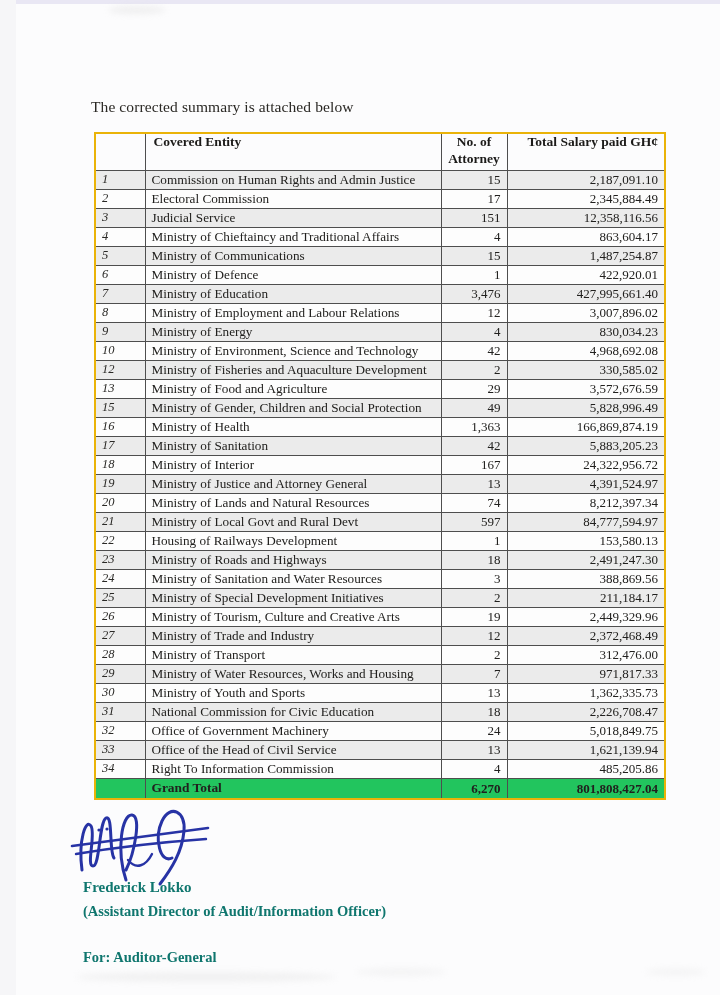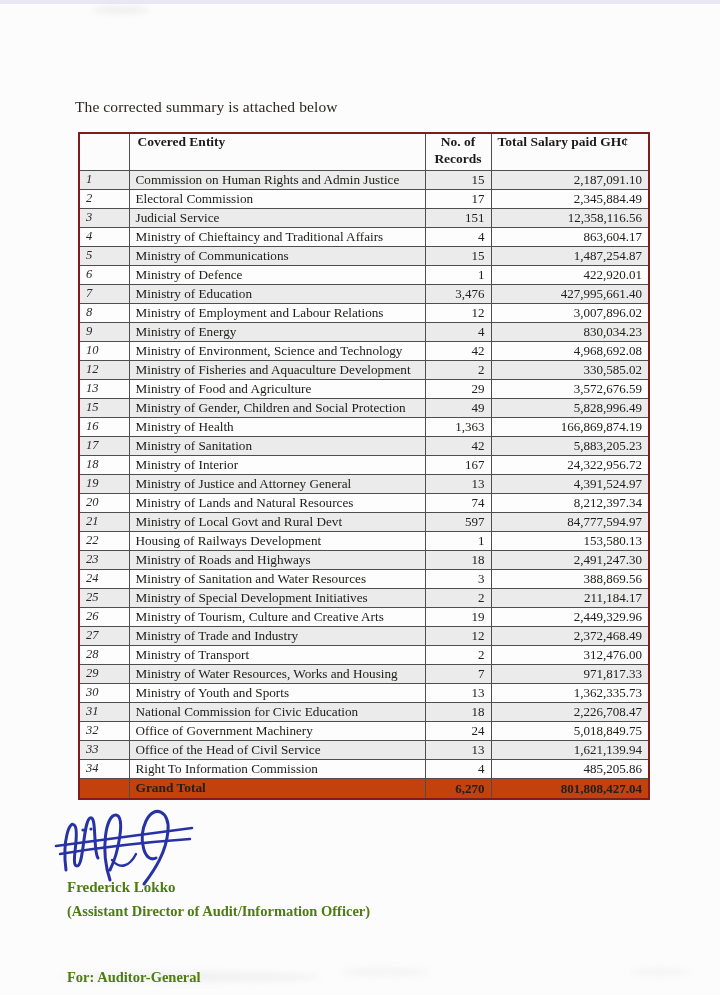--- a/index.html
+++ b/index.html
@@ -7,20 +7,21 @@
     width: 720px; height: 995px;
     background: #f6f6f8;
     font-family: "Liberation Serif", serif;
     color: #21201e;
     position: relative;
     overflow: hidden;
   }
   #page {
     position: absolute; inset: 0;
     background: #fcfcfd;
+    margin-left: 16px;
   }
   .top-tint {
     position: absolute; top: 0; left: 0; width: 720px; height: 4px;
     background: #e9e7f4;
   }
   .smudge {
     position: absolute; background: #d8d8d8; border-radius: 50%;
     filter: blur(3px); opacity: .35;
   }
   .smudge.tl { left: 92px; top: 6px; width: 58px; height: 8px; }
@@ -42,50 +43,50 @@
   table.summary col.c-no     { width: 50px; }
   table.summary col.c-entity { width: 296px; }
   table.summary col.c-rec    { width: 66px; }
   table.summary col.c-sal    { width: 158px; }
 
   table.summary th, table.summary td {
     border: 1px solid #4e4e4e;
     padding: 0 6px;
     overflow: hidden; white-space: nowrap;
   }
-  table.summary { border: 2px solid #7f1d1d; }
+  table.summary { border: 2px solid #eab308; }
 
   thead th {
     height: 36px; vertical-align: top; padding-top: 3px;
     font-weight: bold; font-size: 13.5px; color: #1c1b19;
   }
   thead th.h-entity { text-align: left; padding-left: 8px; }
   thead th.h-rec { text-align: center; white-space: pre-line; line-height: 1.25; }
-  thead th.h-sal { text-align: left; }
+  thead th.h-sal { text-align: right; }
 
   tbody td, tfoot td { height: 18px; line-height: 1.05; }
   tbody tr:nth-child(odd) { background: #ebebeb; }
   tbody tr:nth-child(even) { background: #fdfdfd; }
 
   td.no { font-style: italic; font-size: 12.5px; padding-left: 7px; color: #2a2926; }
   td.entity { padding-left: 8px; font-size: 13.2px; }
   td.rec { text-align: right; padding-right: 12px; }
   td.sal { text-align: right; padding-right: 6px; }
 
-  tfoot tr { background: #c2410c; }
+  tfoot tr { background: #22c55e; }
   tfoot td { font-weight: bold; height: 19px; }
   tfoot td.entity { font-size: 13.4px; }
 
   .sig-wrap { position: absolute; left: 52px; top: 806px; width: 160px; height: 84px; }
   .sig-wrap svg { width: 100%; height: 100%; }
 
-  .signatory { position: absolute; left: 67px; font-weight: bold; color: #4d7c0f; }
+  .signatory { position: absolute; left: 67px; font-weight: bold; color: #0f766e; }
   .sig-name  { top: 879px; font-size: 15px; }
   .sig-title { top: 903px; font-size: 14.5px; }
-  .sig-for   { top: 969px; font-size: 14.5px; text-align: right; }
+  .sig-for   { top: 949px; font-size: 14.5px; text-align: right; }
 </style>
 </head>
 <body>
 
 <div id="page">
   <div class="top-tint"></div>
   <div class="smudge tl"></div>
   <div class="smudge b1"></div>
   <div class="smudge b2"></div>
   <div class="smudge b3"></div>
@@ -97,21 +98,21 @@
       <col class="c-no">
         <col class="c-entity">
         <col class="c-rec">
         <col class="c-sal">
     </colgroup>
     <thead>
       <tr>
         <th class="h-no"></th>
         <th class="h-entity">Covered Entity</th>
         <th class="h-rec">No. of
-Records</th>
+Attorney</th>
         <th class="h-sal">Total Salary paid GH¢</th>
       </tr>
     </thead>
     <tbody>
         <tr>
       <td class="no">1</td>
       <td class="entity">Commission on Human Rights and Admin Justice</td>
       <td class="rec">15</td>
       <td class="sal">2,187,091.10</td>
     </tr>

